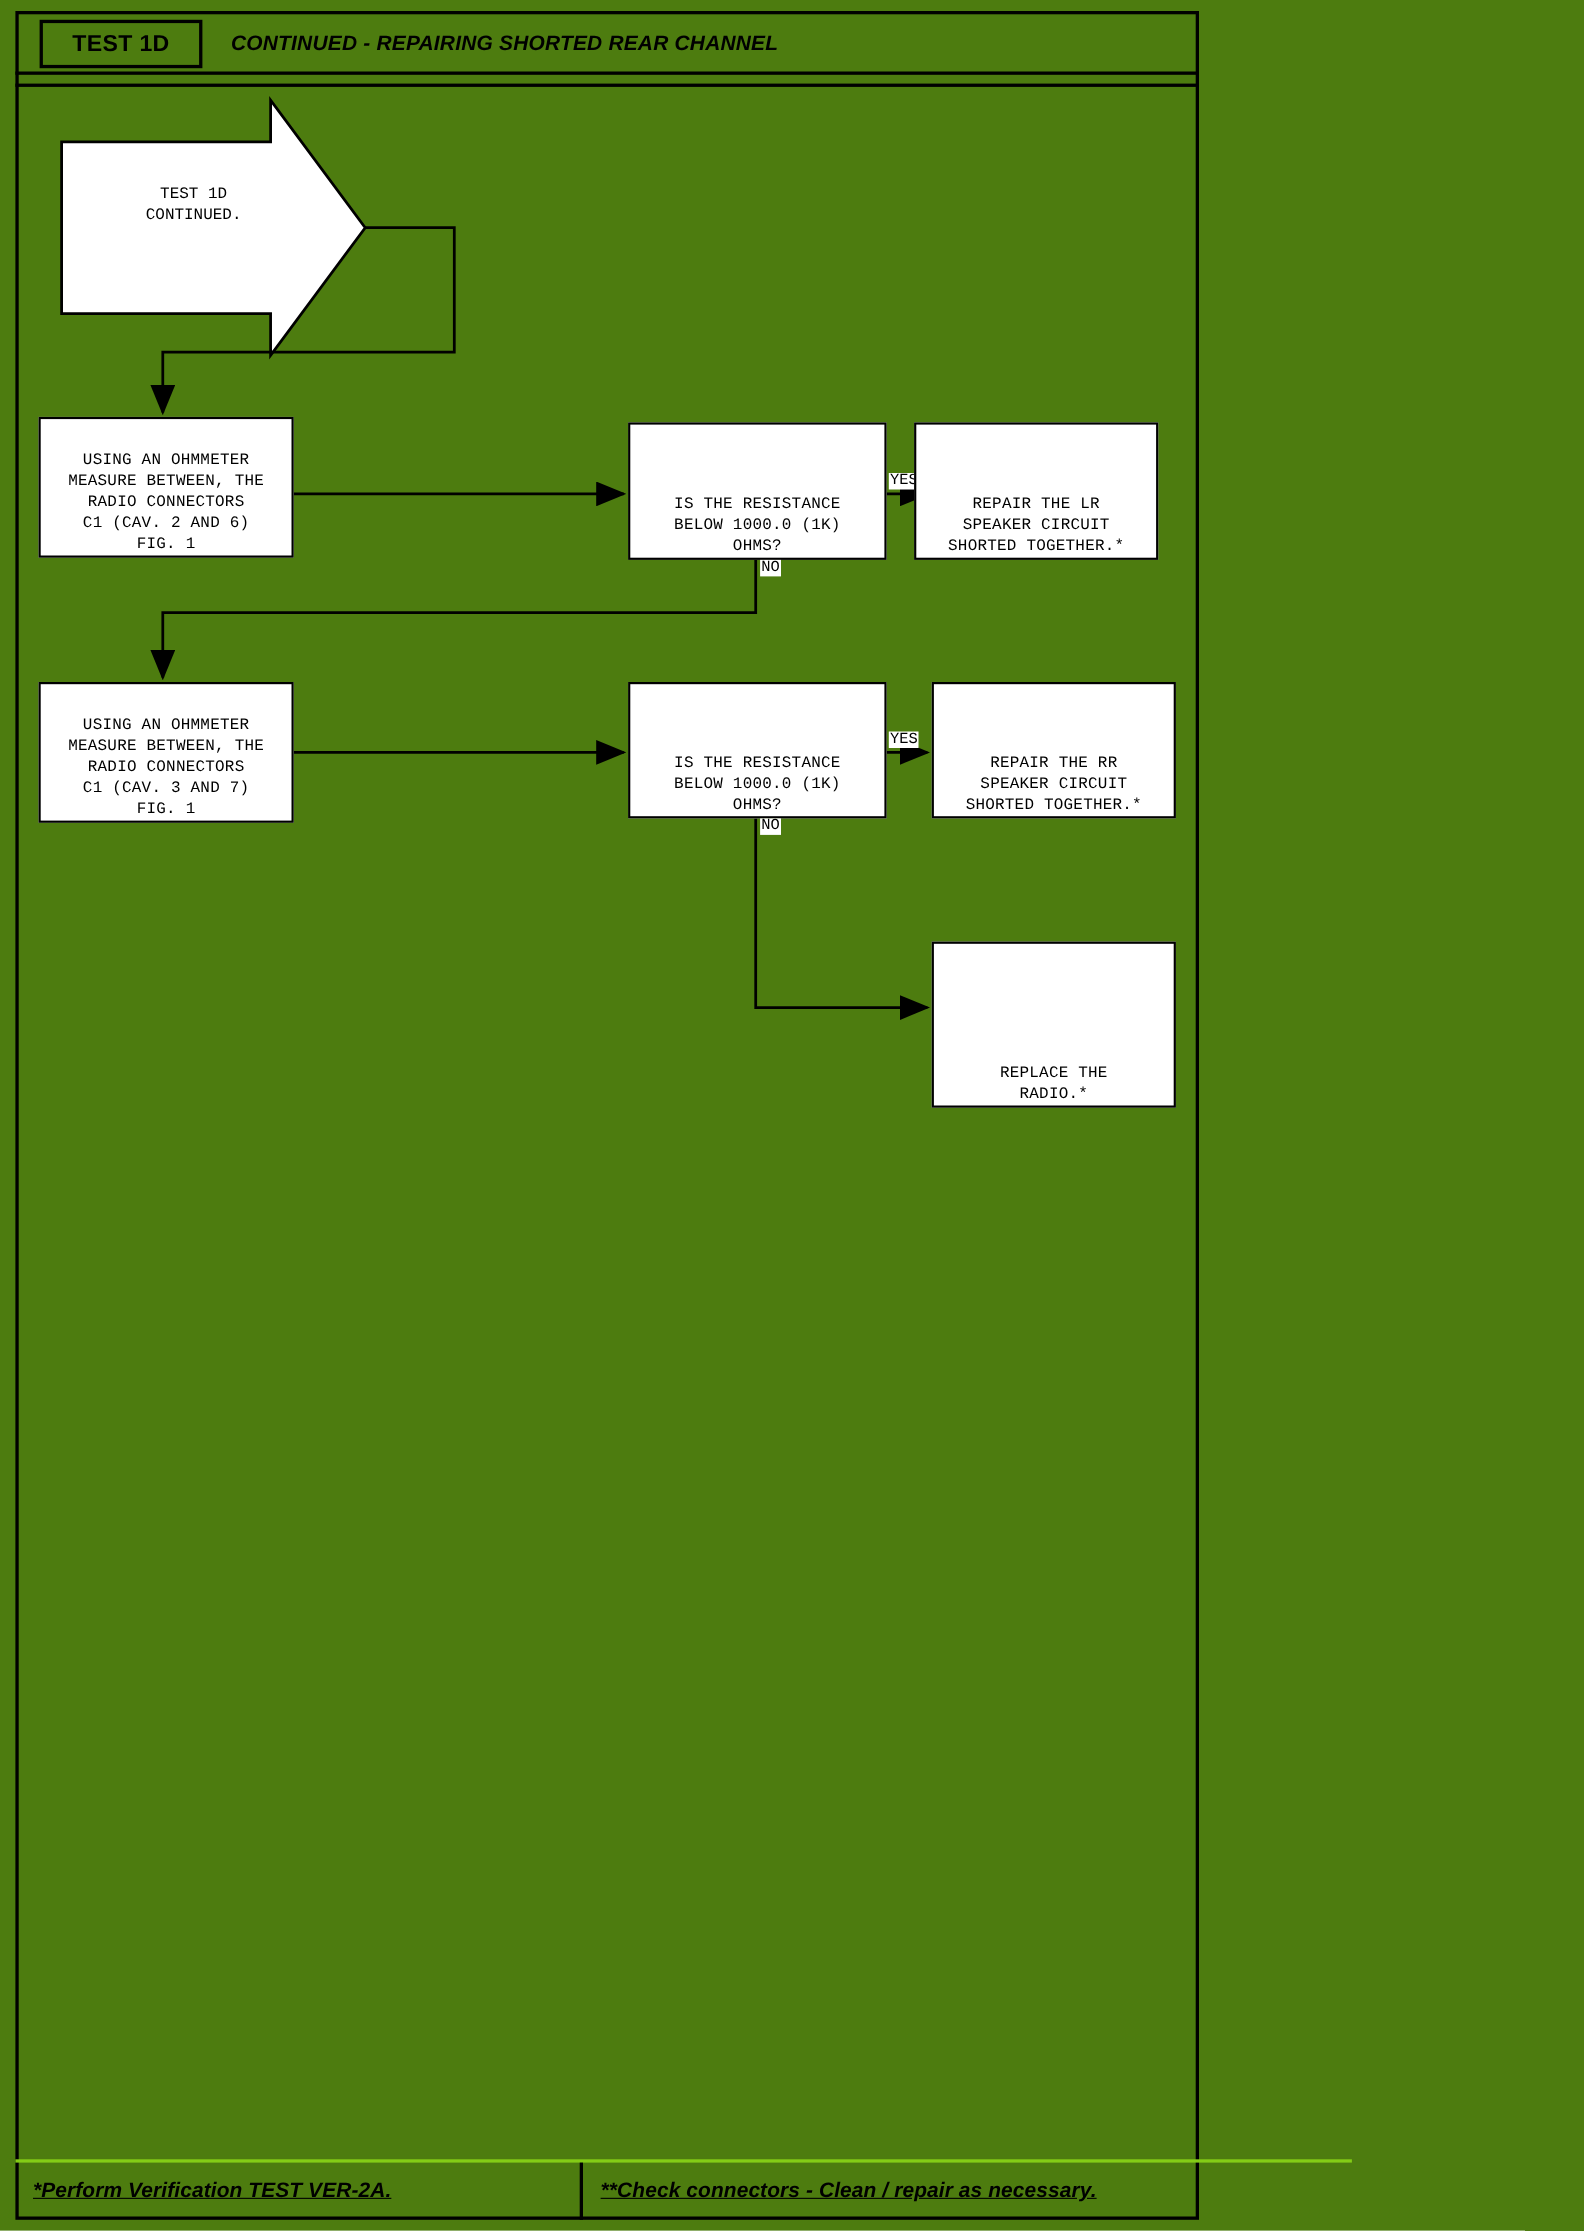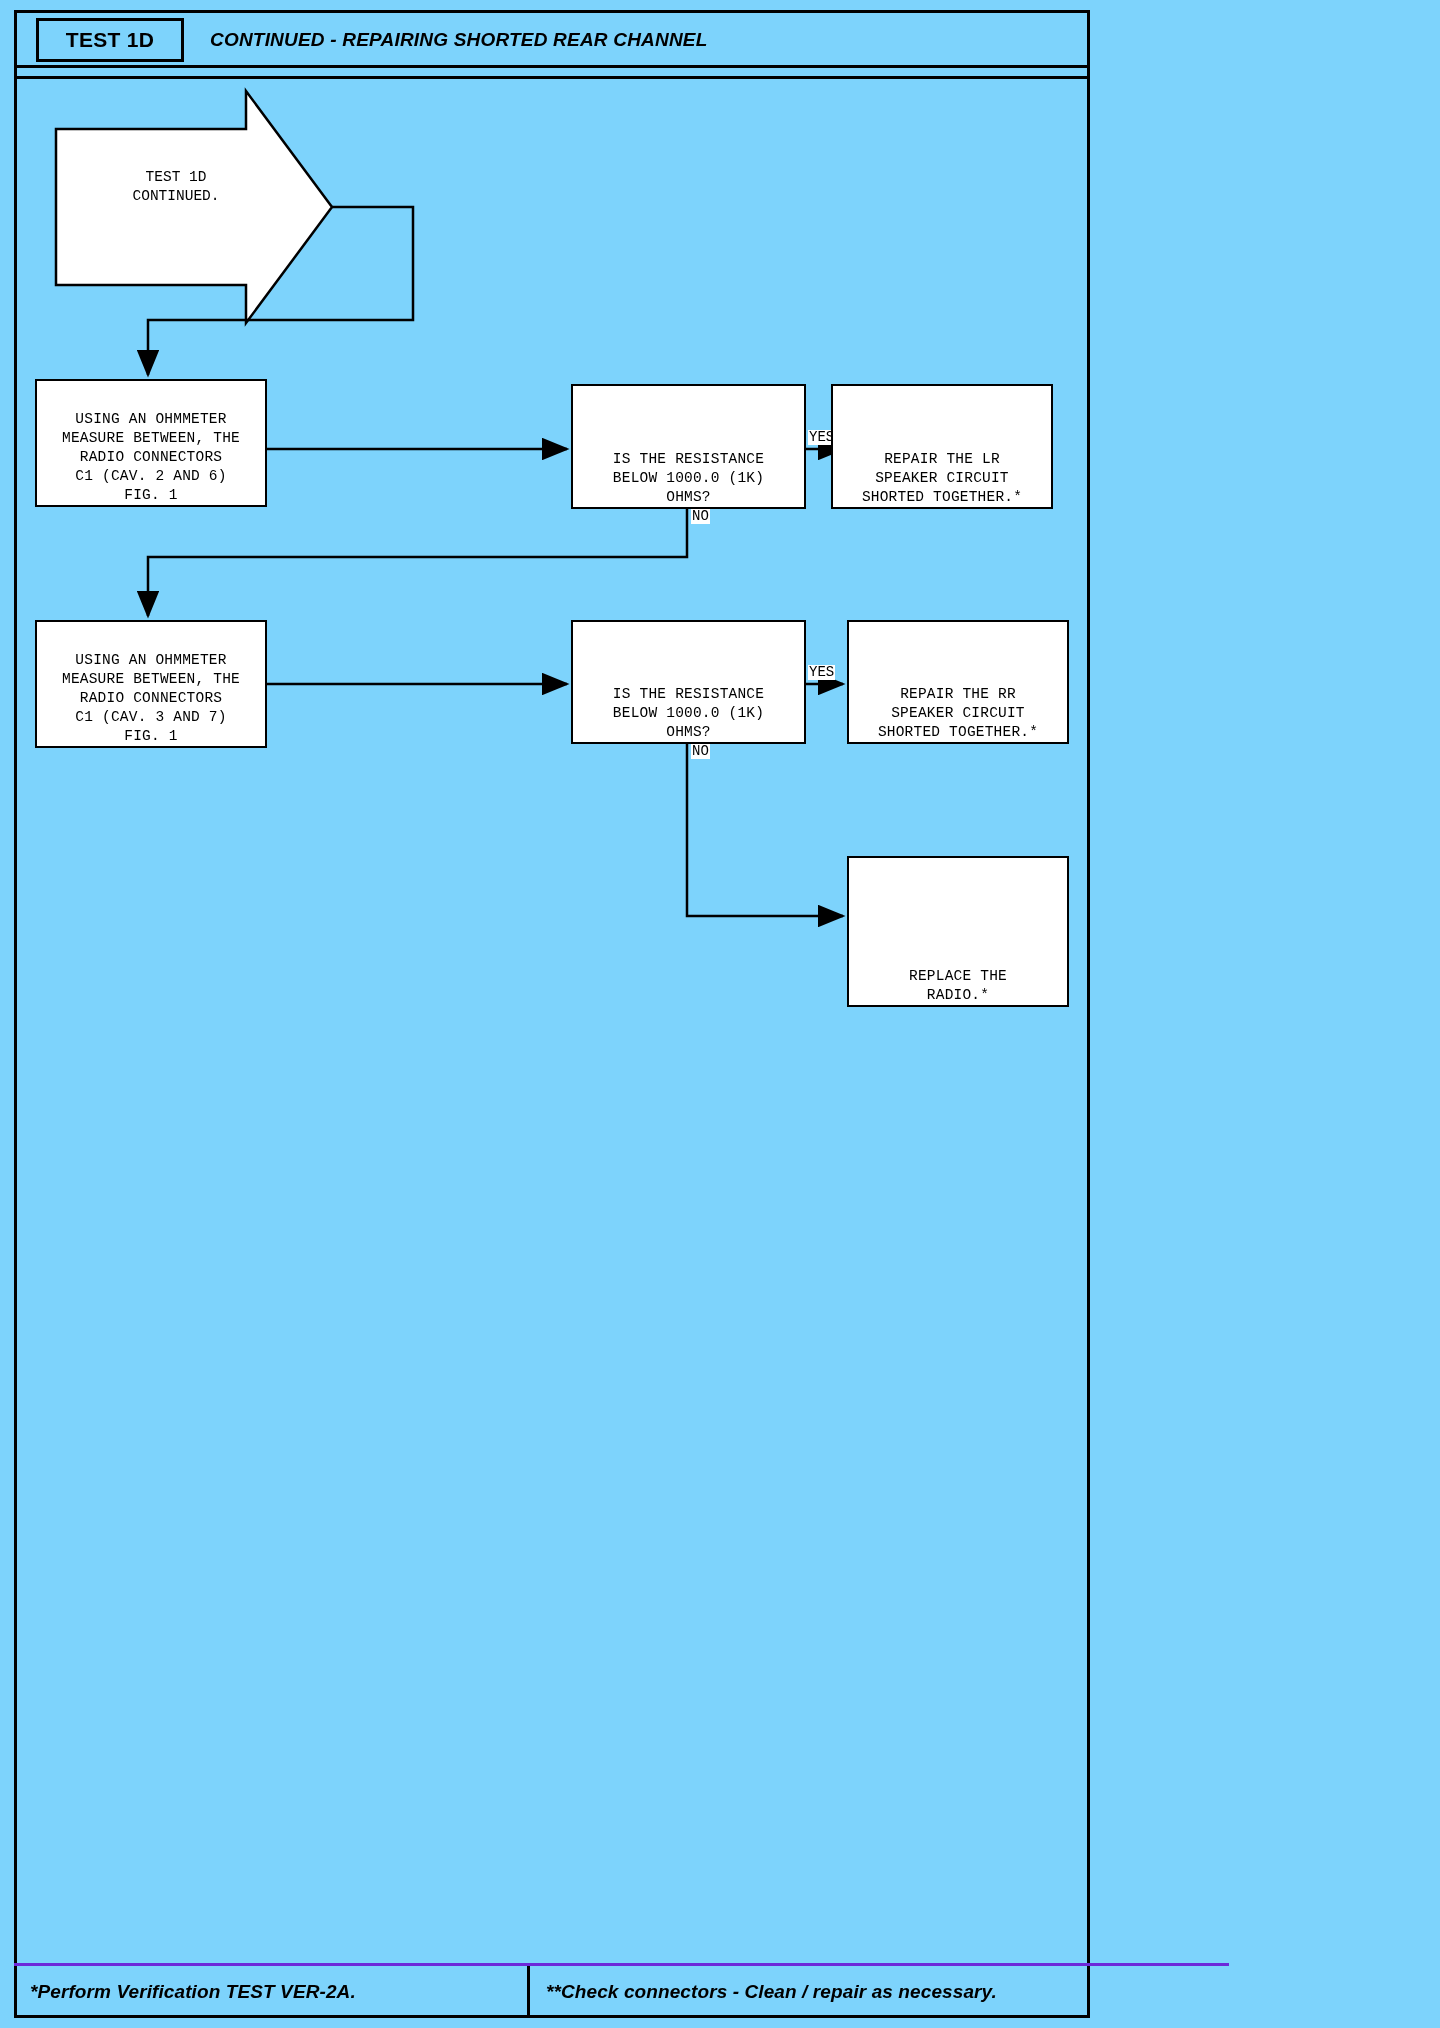--- a/index.html
+++ b/index.html
@@ -7,21 +7,21 @@
     padding: 0;
     background: #ffffff;
   }
   body {
     font-family: "Liberation Sans", sans-serif;
   }
   #page {
     position: relative;
     width: 1440px;
     height: 2028px;
-    background: #7dd3fc;
+    background: #4d7c0f;
     overflow: hidden;
   }
 
   
   .outer-frame {
     position: absolute;
     left: 14px;
     top: 10px;
     width: 1076px;
     height: 2008px;
@@ -150,22 +150,23 @@
   }
 
   
   .footer-band {
     position: absolute;
     left: 14px;
     top: 1963px;
     width: 1215px;
     height: 55px;
     box-sizing: border-box;
-    border-top: 3px solid #6d28d9;
-    display: flex;
+    border-top: 3px solid #84cc16;
+    display: flex;
+    text-decoration: underline;
   }
   .footer-cell {
     display: flex;
     align-items: center;
     height: 100%;
     box-sizing: border-box;
   }
   .footer-left {
     width: 516px;
     padding-left: 16px;

